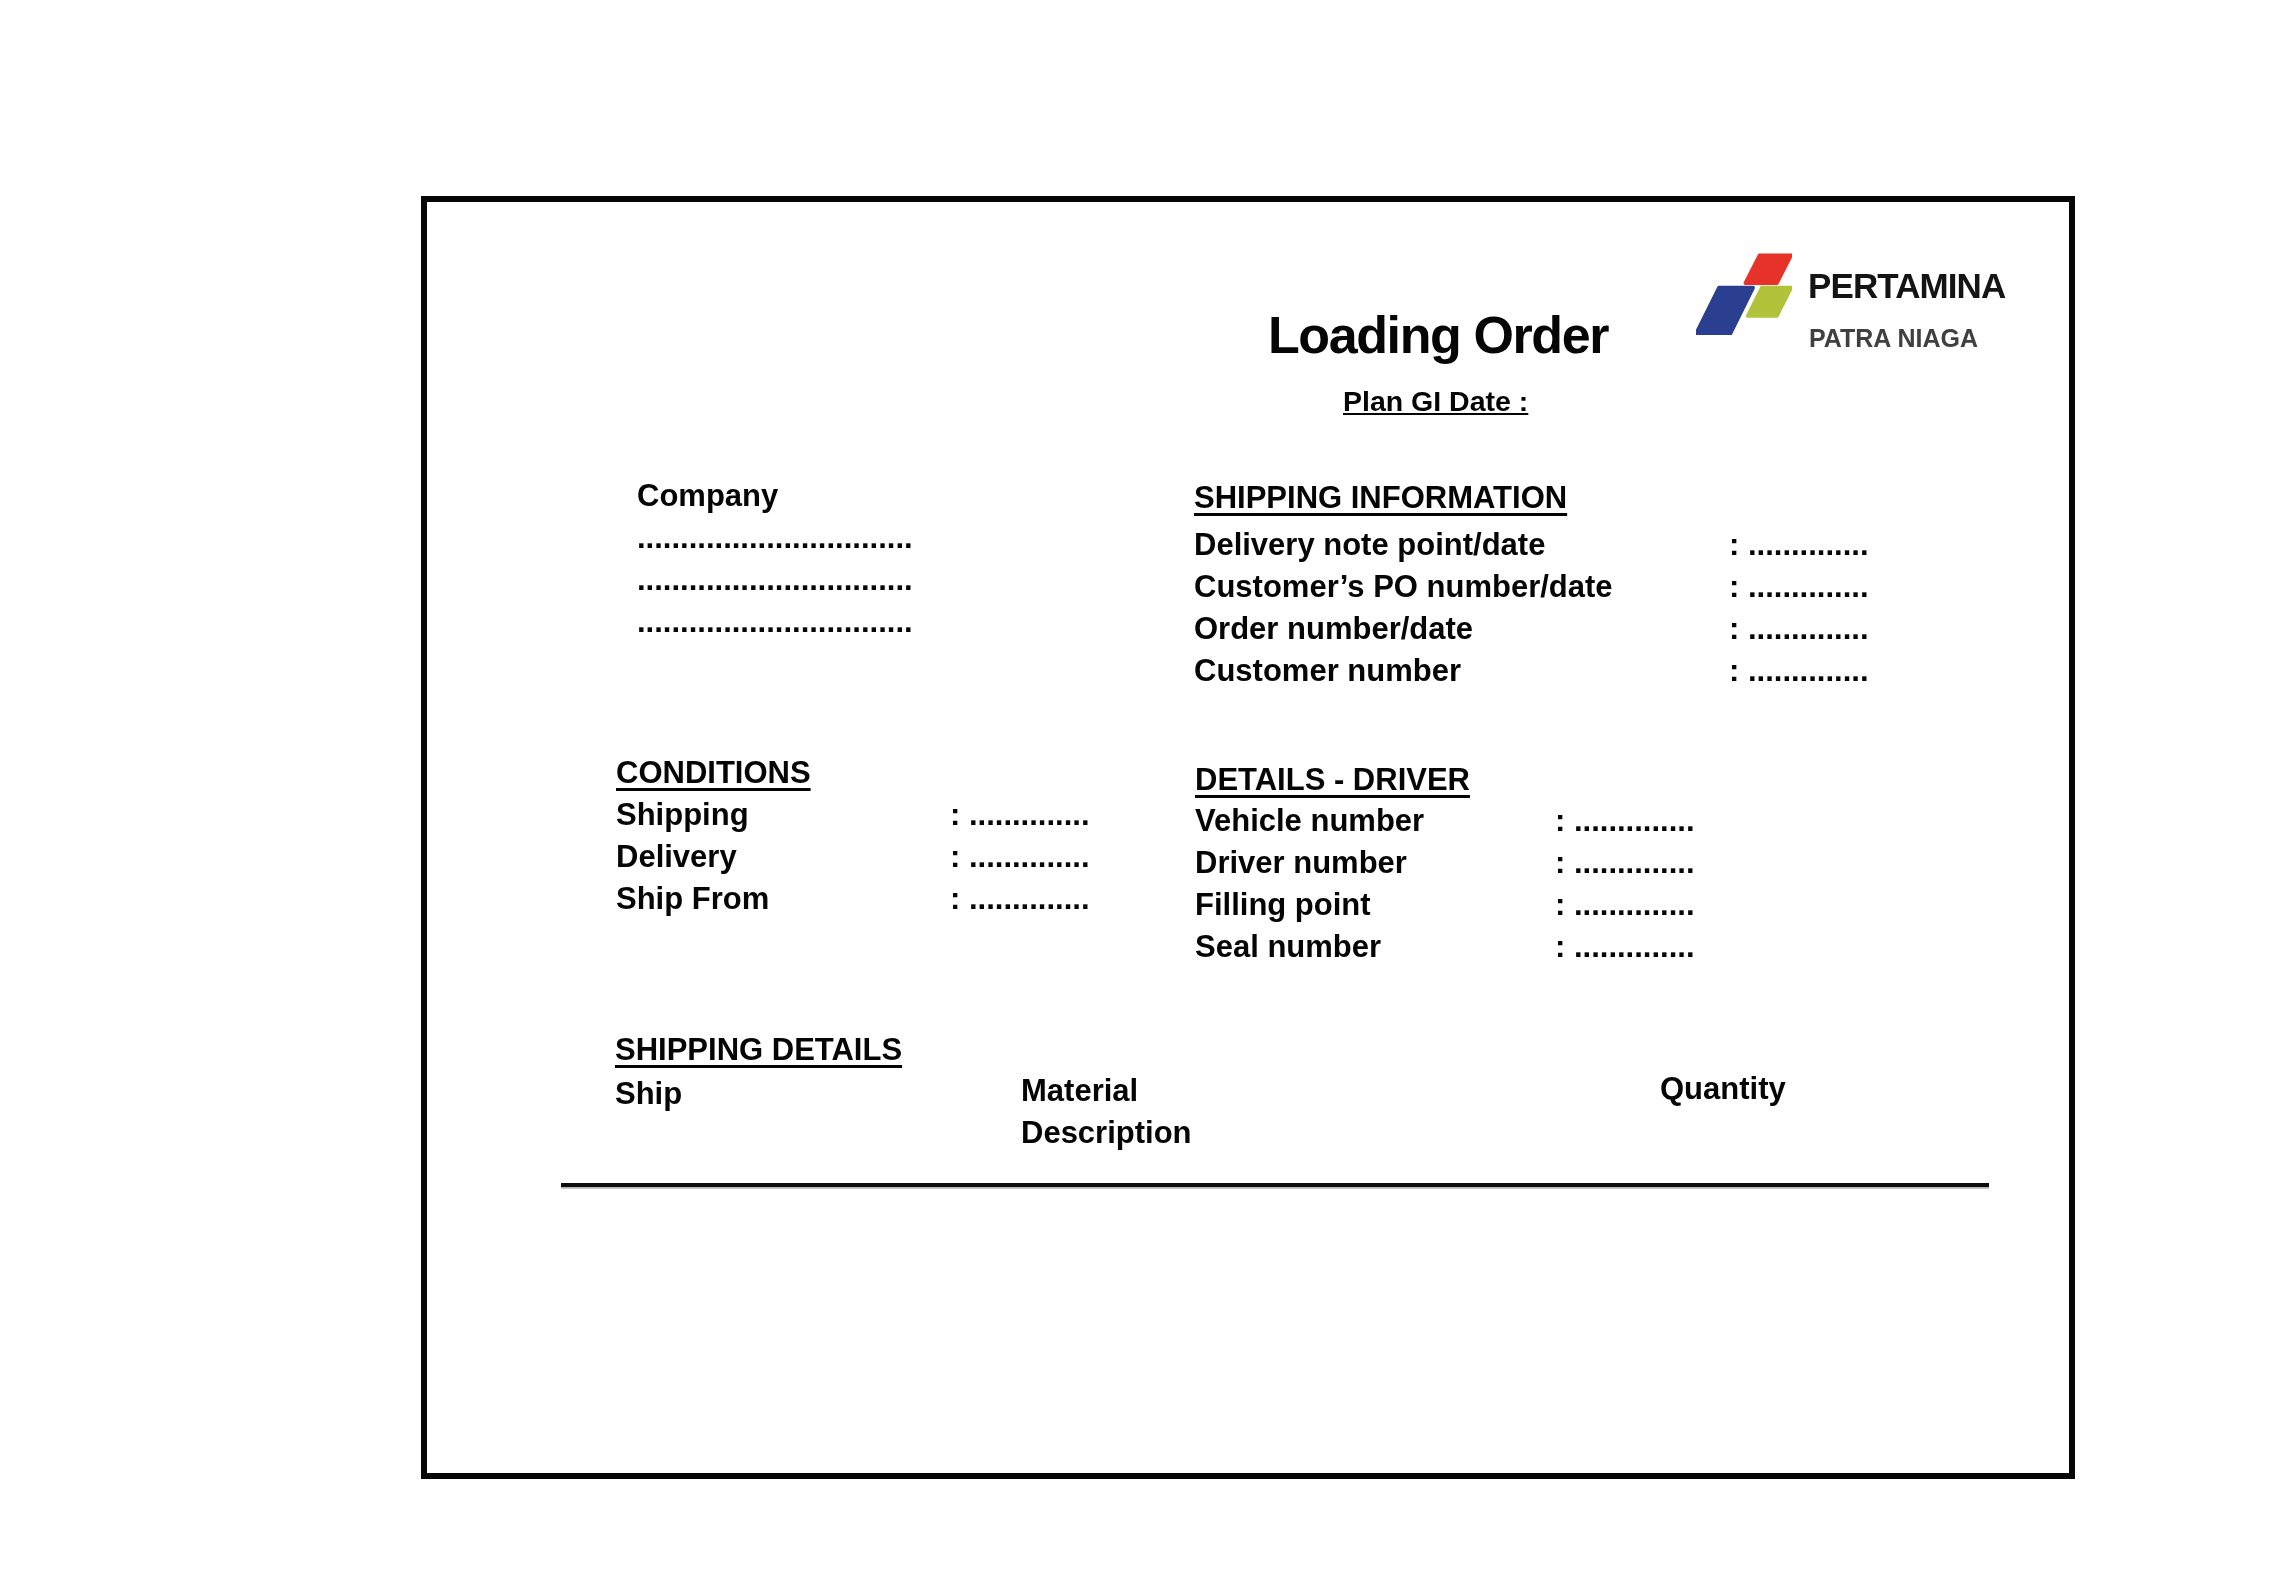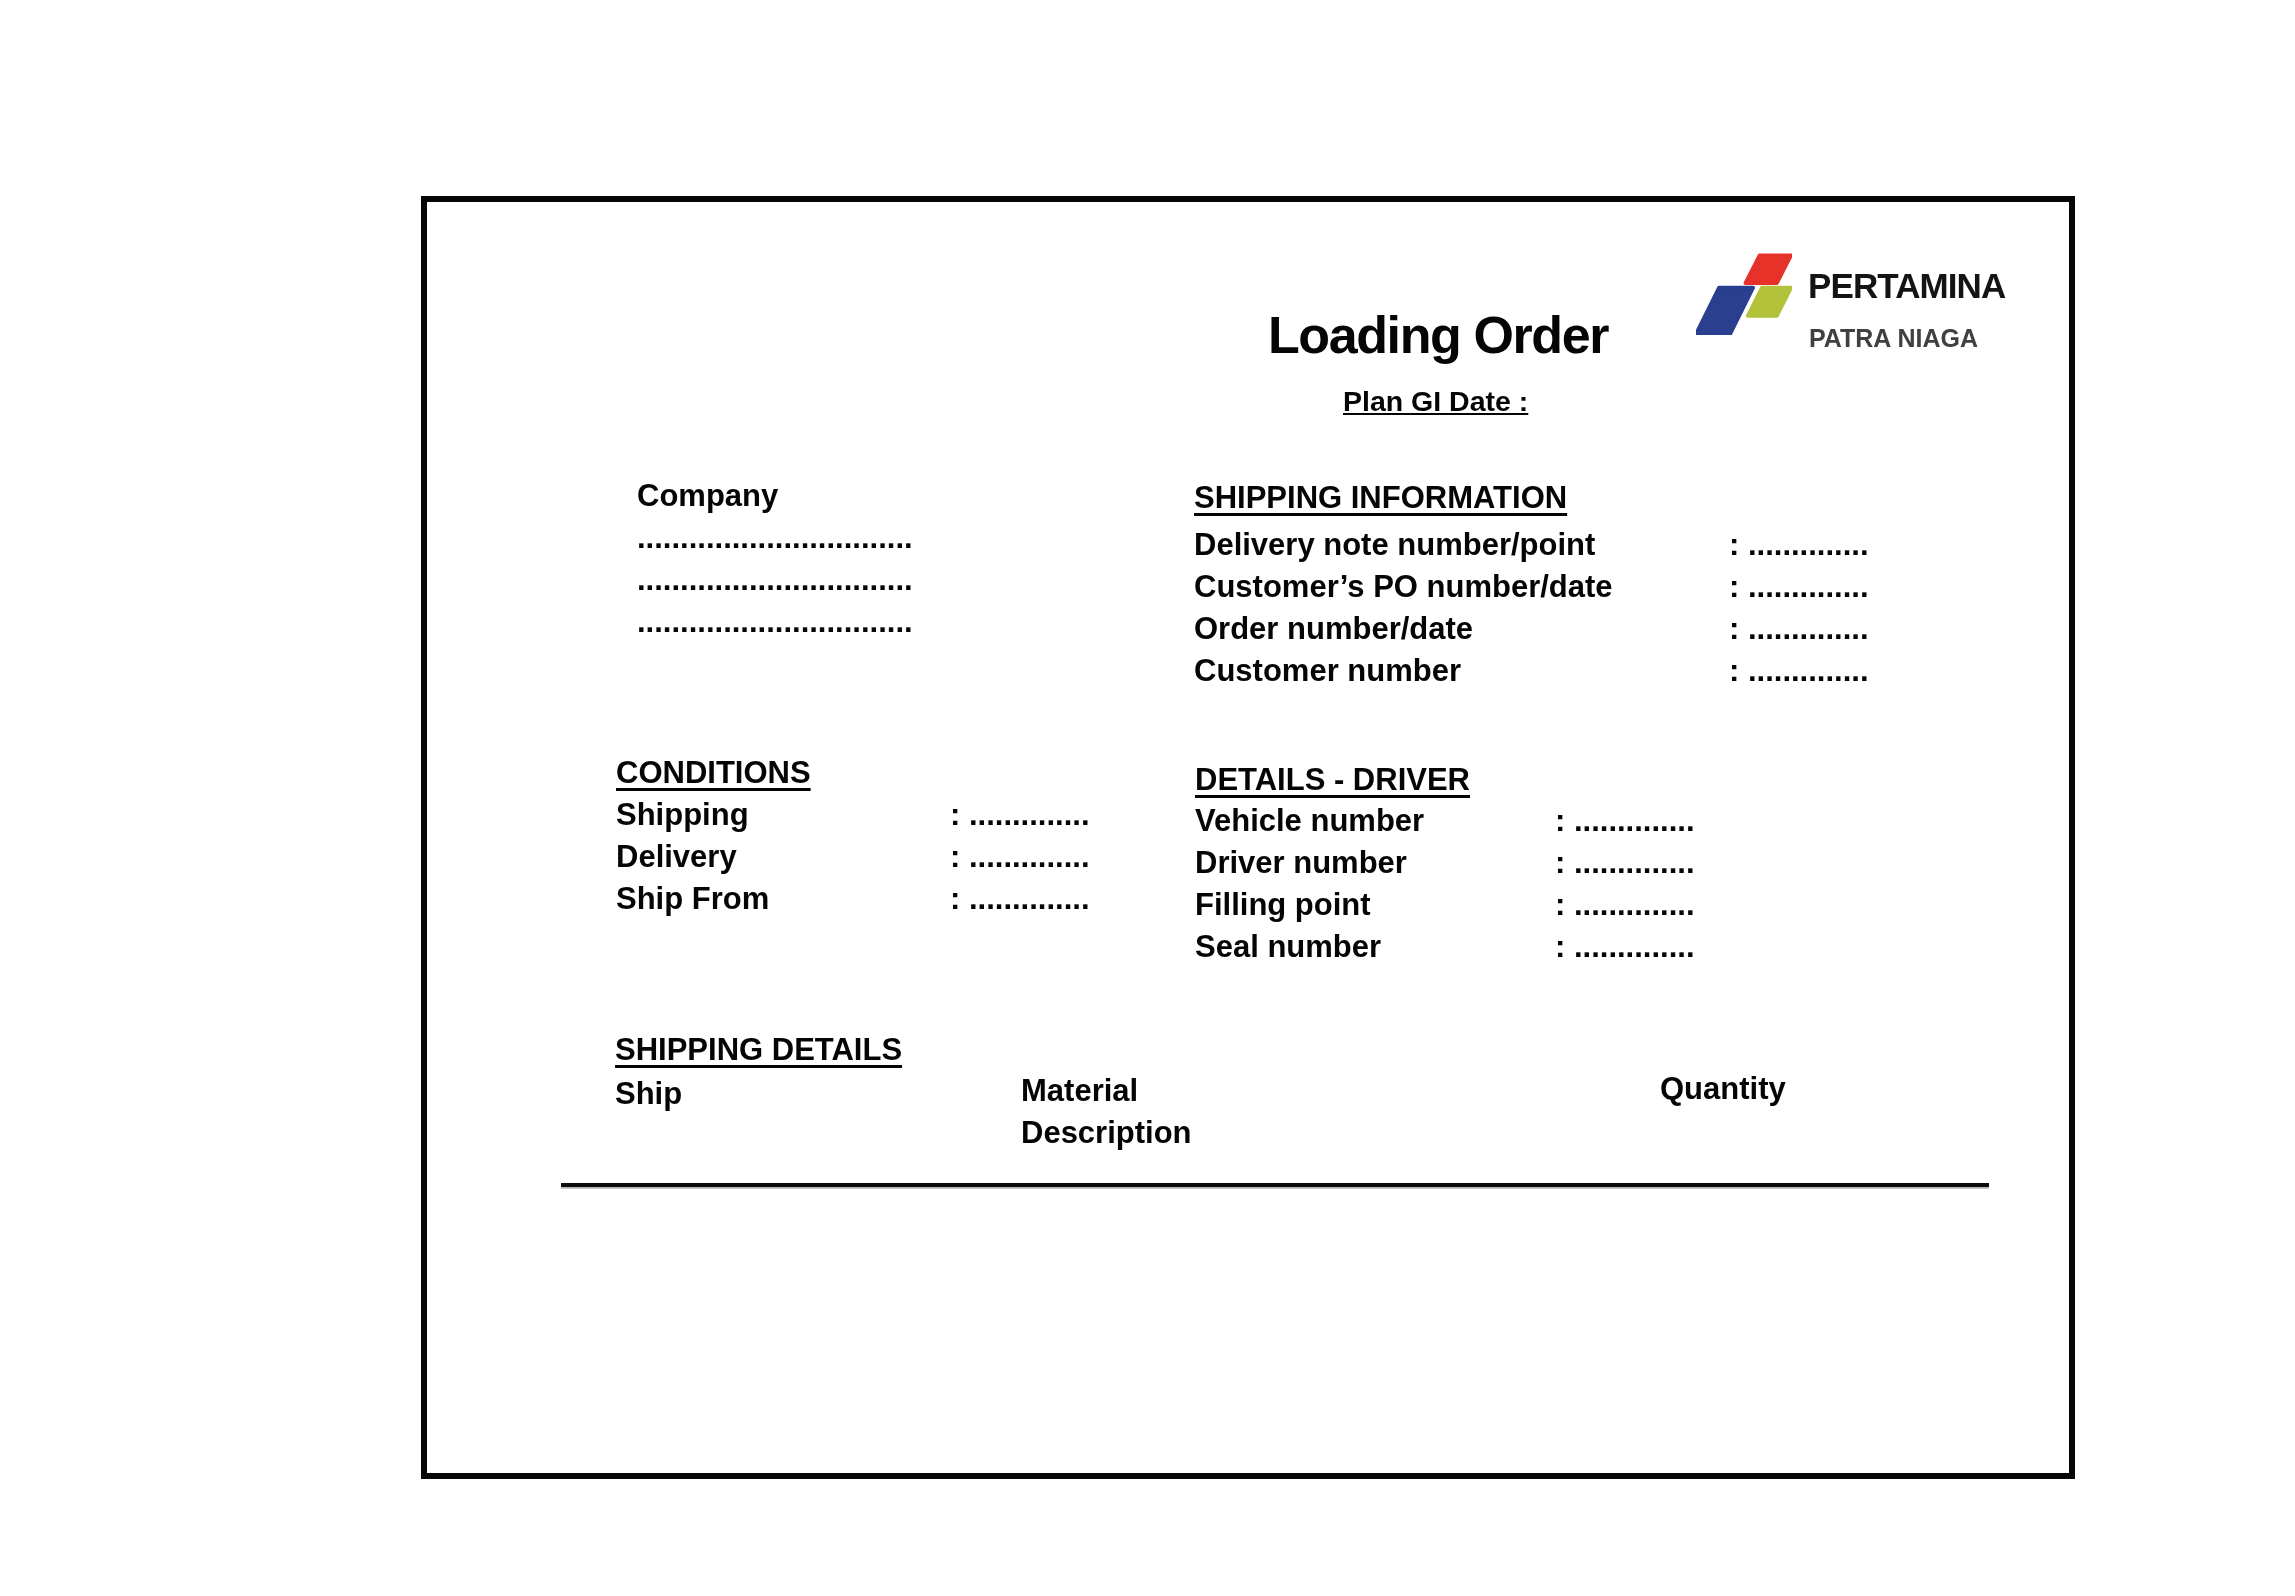--- a/index.html
+++ b/index.html
@@ -93,21 +93,21 @@
 
   <div class="abs block" style="left:617px; top:475px;margin-left:20px;">
     <div>Company</div>
     <div>................................</div>
     <div>................................</div>
     <div>................................</div>
   </div>
 
   <div class="abs block heading-underline" style="left:1194px; top:477px;">SHIPPING INFORMATION</div>
   <div class="abs block" style="left:1194px; top:524px;">
-    <div>Delivery note number/point</div>
+    <div>Delivery note point/date</div>
     <div>Customer’s PO number/date</div>
     <div>Order number/date</div>
     <div>Customer number</div>
   </div>
   <div class="abs block" style="left:1729px; top:524px;">
     <div>: ..............</div>
     <div>: ..............</div>
     <div>: ..............</div>
     <div>: ..............</div>
   </div>

